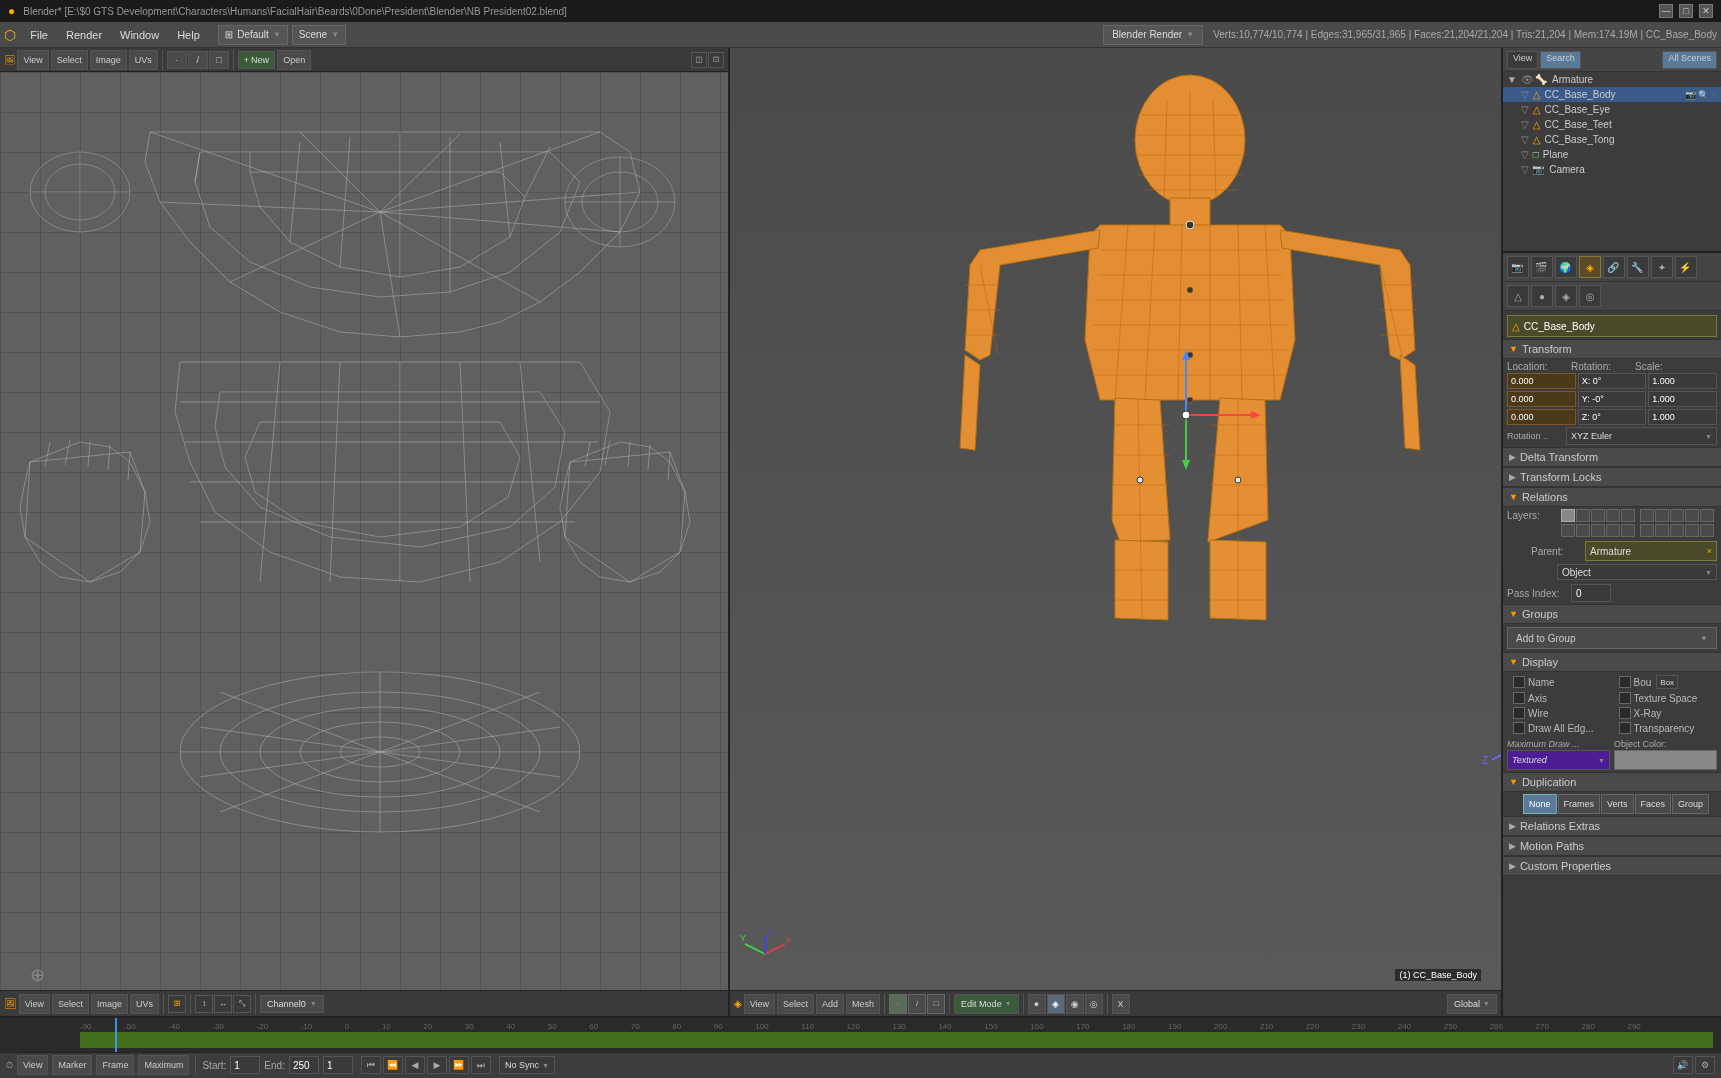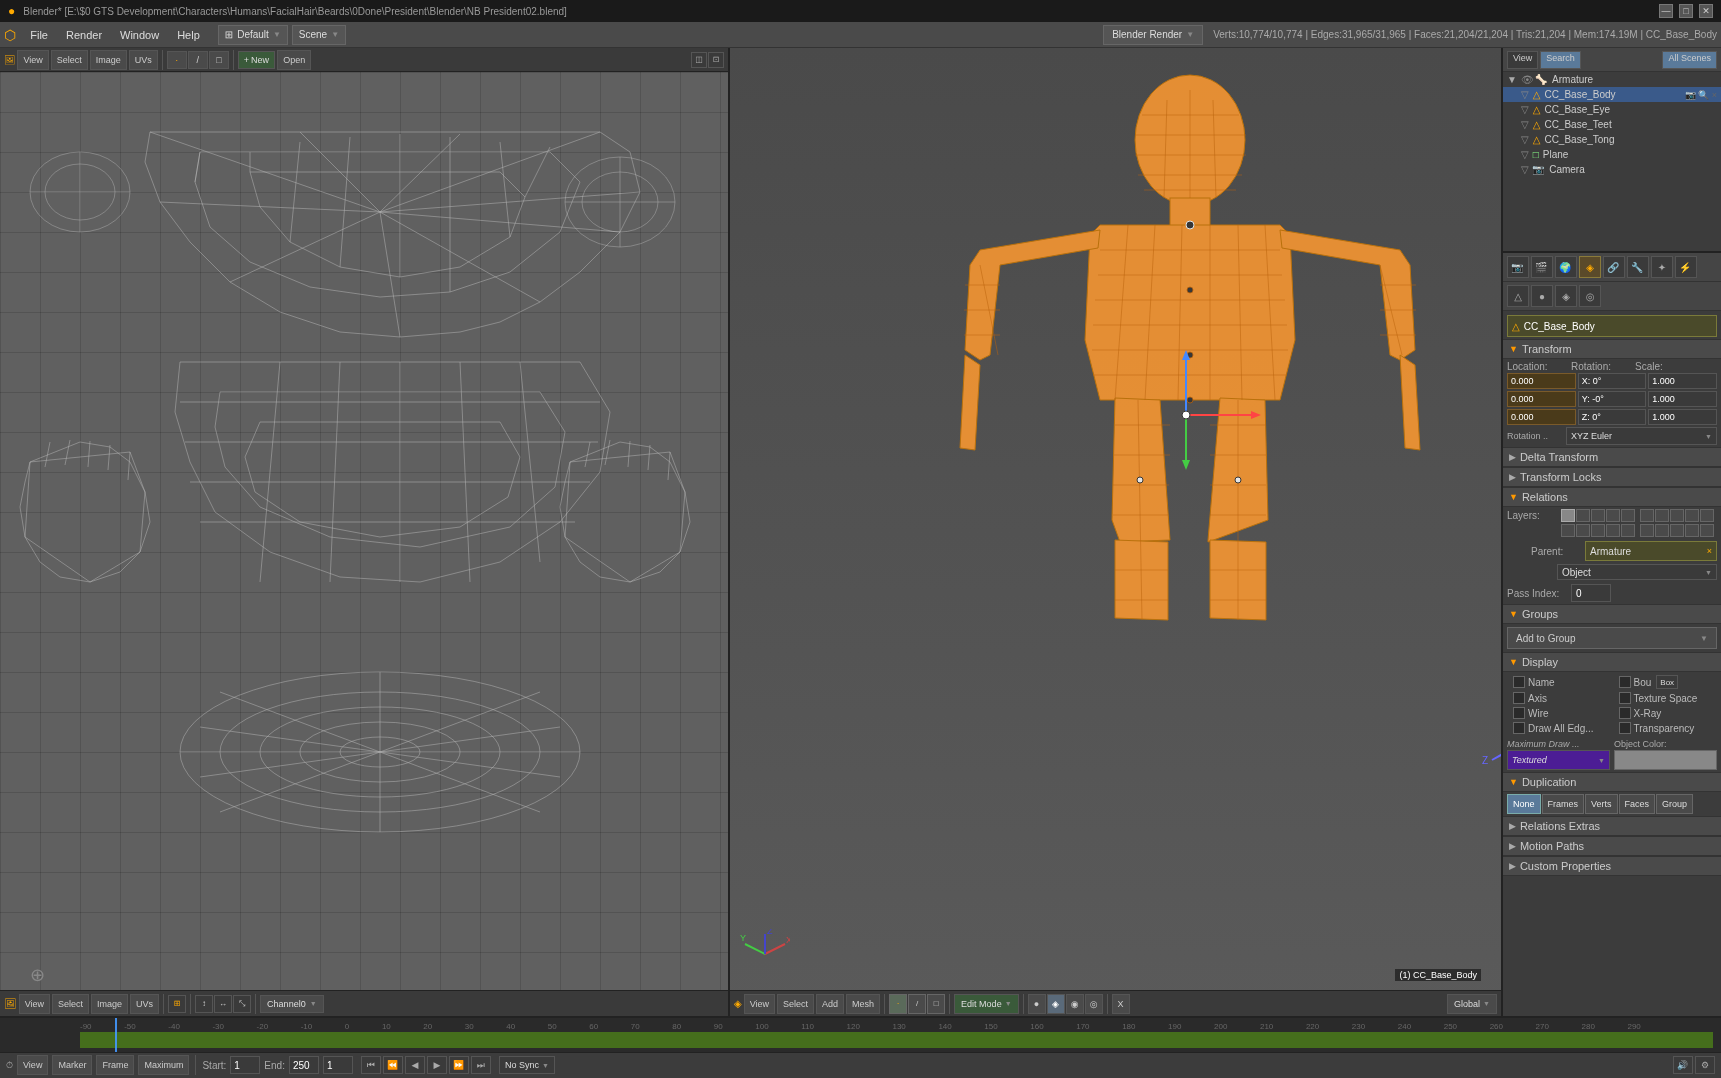--- a/index.html
+++ b/index.html
@@ -937,21 +937,21 @@
                 <div style="color:#aaa;font-size:9px;margin-bottom:1px;">Object Color:</div>
                 <div style="background:#888;border:1px solid #666;height:20px;cursor:pointer;"></div>
               </div>
             </div>
 
             <div class="section-header">
               <span class="arrow">▼</span>
               <span>Duplication</span>
             </div>
 
-            <div style="display:flex;gap:1px;padding:2px 4px;">
+            <div style="display:flex;gap:1px;padding:2px 20px;">
               <div style="background:#5a7a9a;border:1px solid #7aaCaa;color:#fff;font-size:9px;padding:2px 5px;cursor:pointer;height:20px;display:flex;align-items:center;">None</div>
               <div style="background:#4a4a4a;border:1px solid #666;color:#ddd;font-size:9px;padding:2px 5px;cursor:pointer;height:20px;display:flex;align-items:center;">Frames</div>
               <div style="background:#4a4a4a;border:1px solid #666;color:#ddd;font-size:9px;padding:2px 5px;cursor:pointer;height:20px;display:flex;align-items:center;">Verts</div>
               <div style="background:#4a4a4a;border:1px solid #666;color:#ddd;font-size:9px;padding:2px 5px;cursor:pointer;height:20px;display:flex;align-items:center;">Faces</div>
               <div style="background:#4a4a4a;border:1px solid #666;color:#ddd;font-size:9px;padding:2px 5px;cursor:pointer;height:20px;display:flex;align-items:center;">Group</div>
             </div>
 
             <div class="section-header">
               <span class="arrow-right">▶</span>
               <span>Relations Extras</span>

